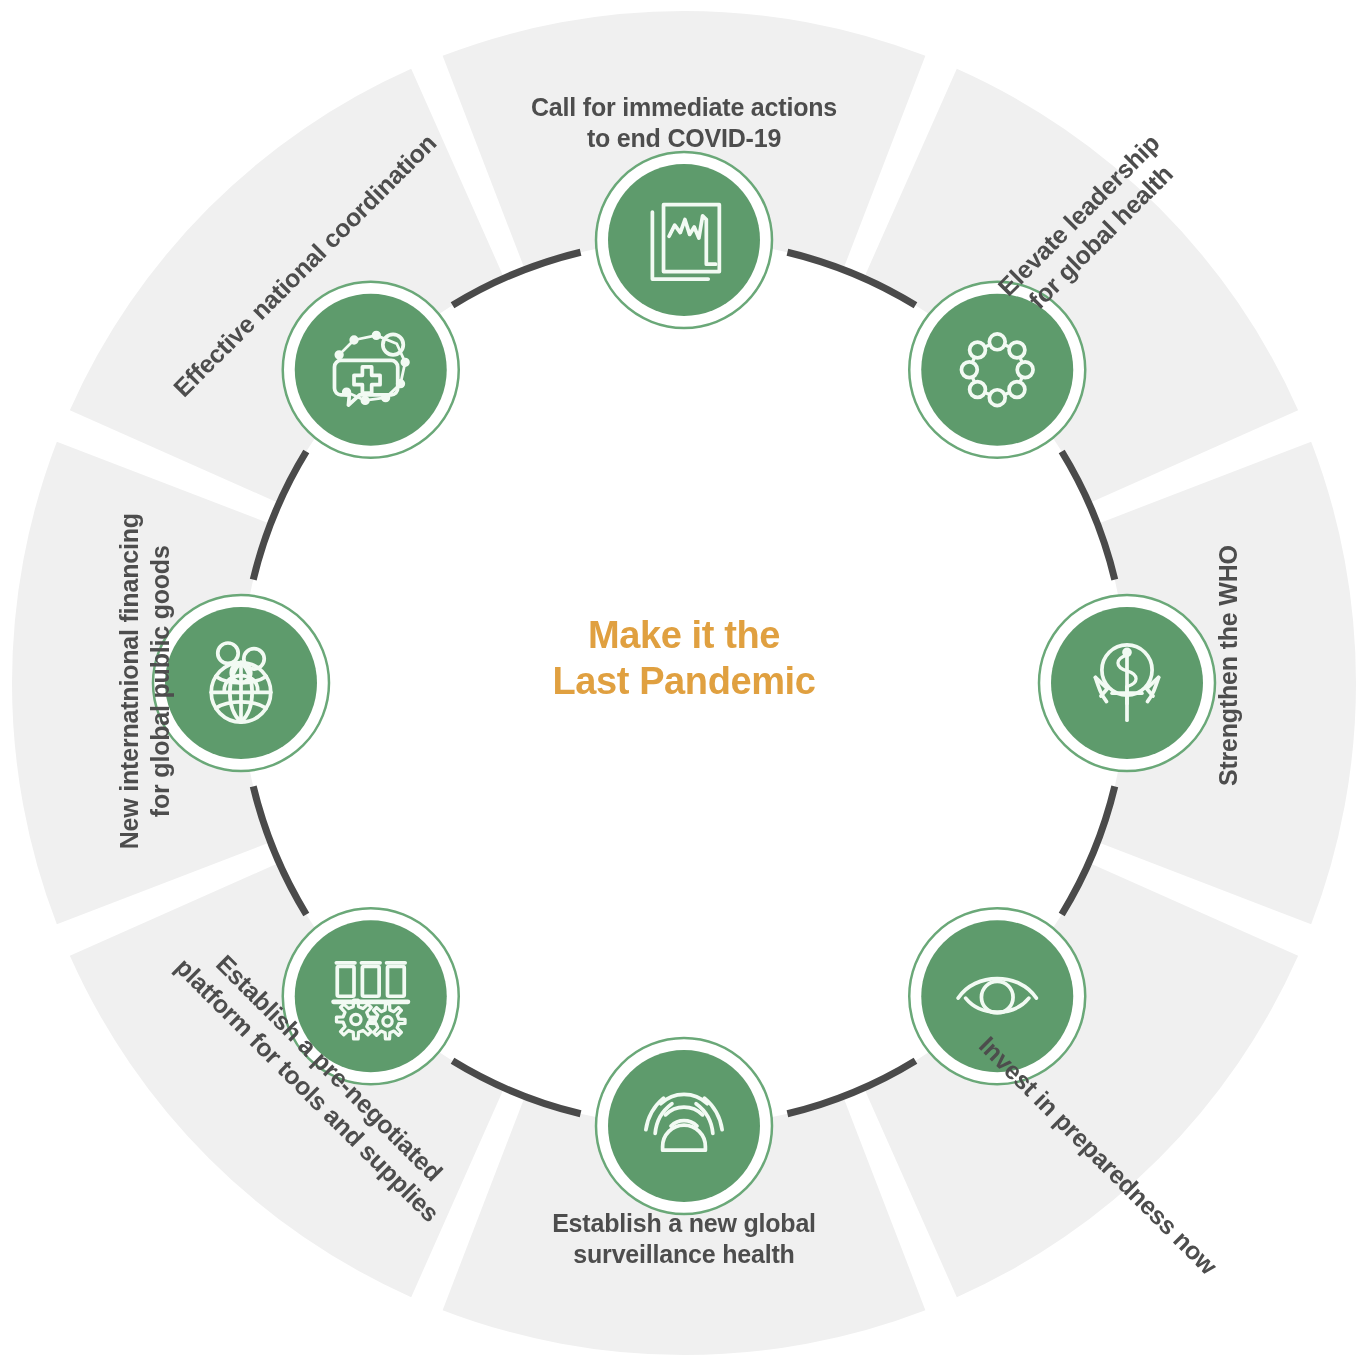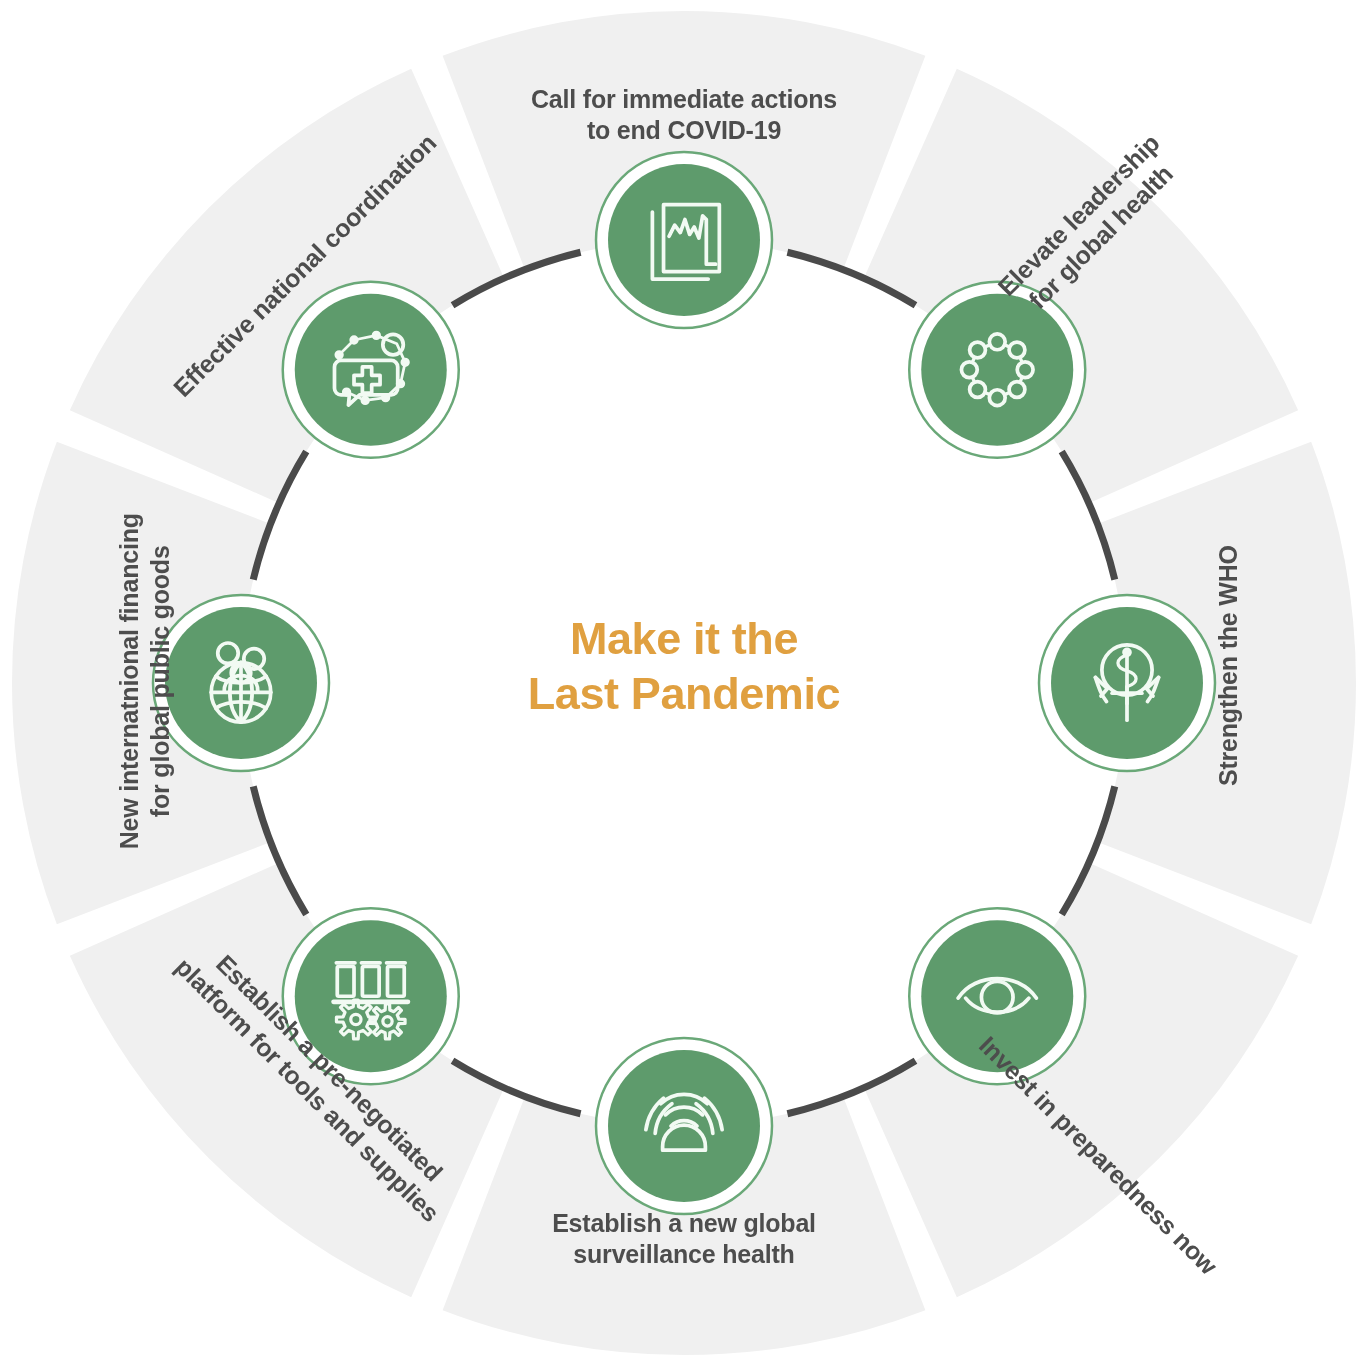--- a/index.html
+++ b/index.html
@@ -39,21 +39,21 @@
     pointer-events: none;
   }
   .center-title {
     position: absolute;
     left: 434px;
     top: 612px;
     width: 500px;
     text-align: center;
     color: #e0a040;
     font-weight: bold;
-    font-size: 45px;
+    font-size: 38px;
     line-height: 1.22;
     white-space: pre-line;
     letter-spacing: -0.4px;
   }
 </style>
 </head>
 <body>
 
 <div id="stage">
 
@@ -205,21 +205,21 @@
             <path fill="none" stroke="#f2faf3" stroke-width="4" stroke-linecap="round" stroke-linejoin="round" d="M -4 3 L 6 3 L 6 12 L 15 12 L 15 22 L 6 22 L 6 31 L -4 31 L -4 22 L -13 22 L -13 12 L -4 12 Z" transform="translate(-5,-6)"></path>
           </g>
         </g>
       </g>
   </svg>
 
   <div class="center-title">Make it the
 Last Pandemic</div>
 
   <div id="labels-layer">
-      <div class="seg-label" style="left: 454px; top: 84px; width: 460px; transform: rotate(0deg);">Call for immediate actions
+      <div class="seg-label" style="left: 454px; top: 92px; width: 460px; transform: rotate(0deg);">Call for immediate actions
 to end COVID-19</div>
       <div class="seg-label" style="left: 880px; top: 195px; width: 420px; transform: rotate(-45deg);">Elevate leadership
 for global health</div>
       <div class="seg-label" style="left: 1019px; top: 650px; width: 420px; transform: rotate(-90deg);">Strengthen the WHO</div>
       <div class="seg-label" style="left: 888px; top: 1140px; width: 420px; transform: rotate(-315deg);">Invest in preparedness now</div>
       <div class="seg-label" style="left: 454px; top: 1208px; width: 460px; transform: rotate(0deg);">Establish a new global
 surveillance health</div>
       <div class="seg-label" style="left: 78px; top: 1048px; width: 480px; transform: rotate(45deg);">Establish a pre-negotiated
 platform for tools and supplies</div>
       <div class="seg-label" style="left: -95px; top: 650px; width: 480px; transform: rotate(-90deg);">New internatnional financing

